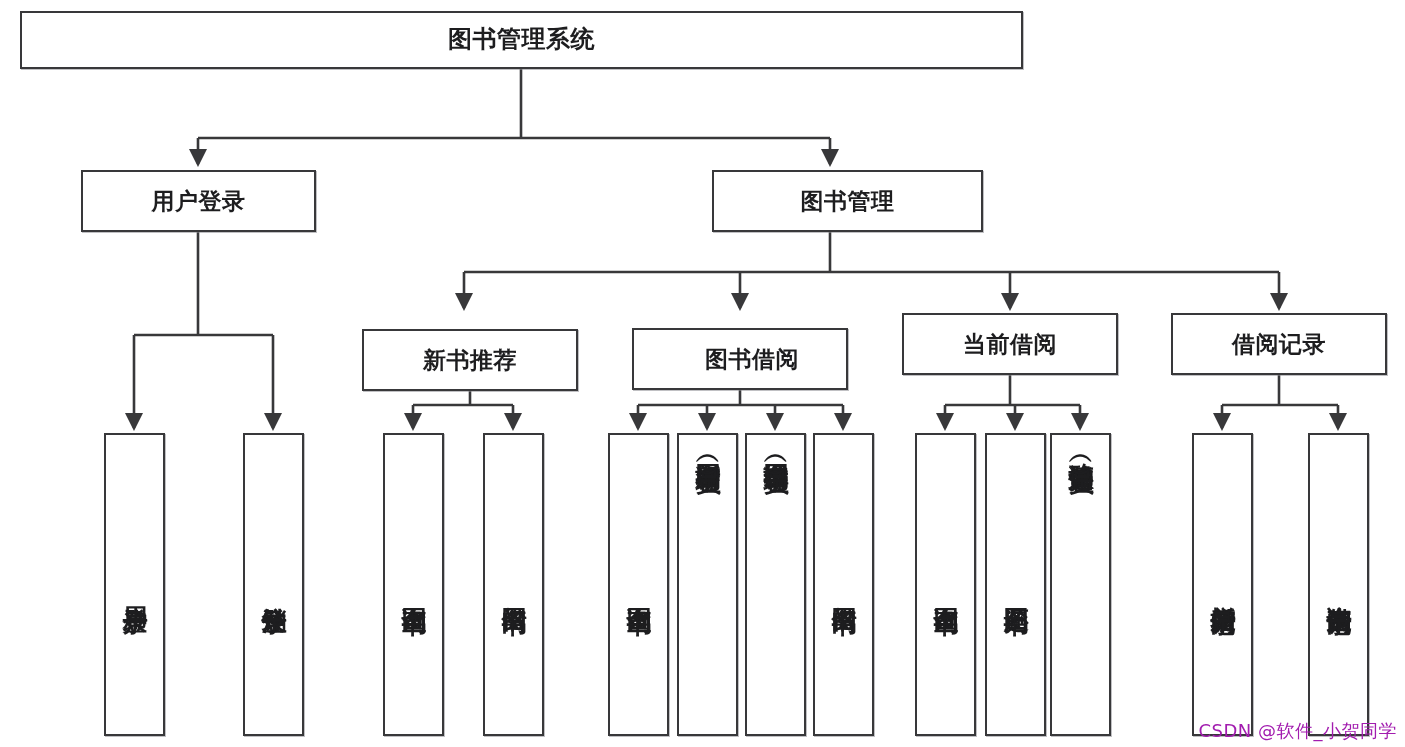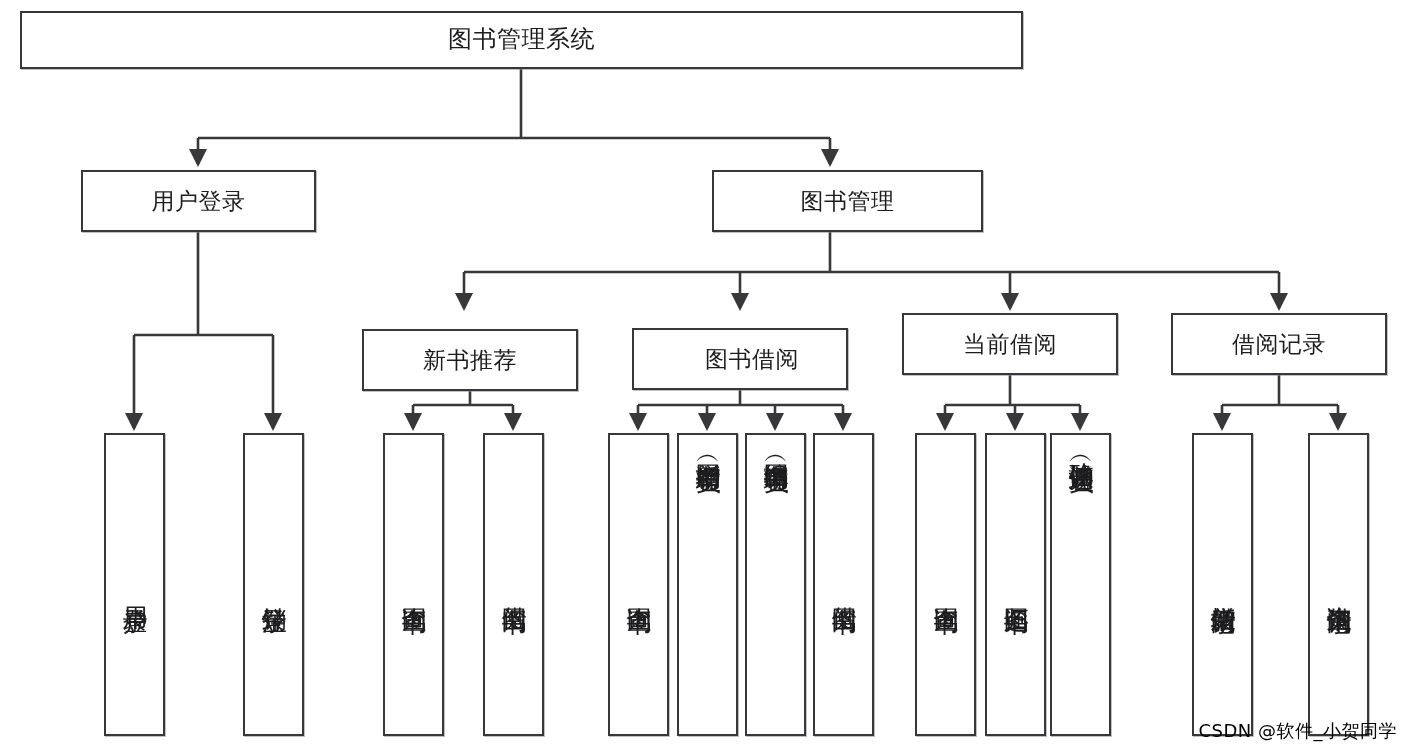--- a/index.html
+++ b/index.html
@@ -35,20 +35,21 @@
     align-items: center;
     justify-content: center;
     color: #1d1d1f;
     box-shadow: 1px 1px 0 rgba(140,140,145,0.55);
   }
   .node-label {
     display: block;
     text-align: center;
     line-height: 1.05;
     letter-spacing: 0.5px;
+    font-weight: bold;
   }
   
   .node.horiz .node-label {
     font-size: 23px;
     white-space: nowrap;
   }
   .node.root .node-label {
     font-size: 24px;
   }
   
@@ -65,21 +66,21 @@
     max-height: 100%;
   }
   .node.vert.mid .node-label {
     align-self: center;
   }
   #watermark {
     position: absolute;
     right: 8px;
     bottom: 4px;
     font-size: 18px;
-    color: #000000;
+    color: #a21caf;
     letter-spacing: 0.5px;
     white-space: nowrap;
     user-select: none;
   }
 </style>
 </head>
 <body>
 
 <div id="diagram-root">
 

